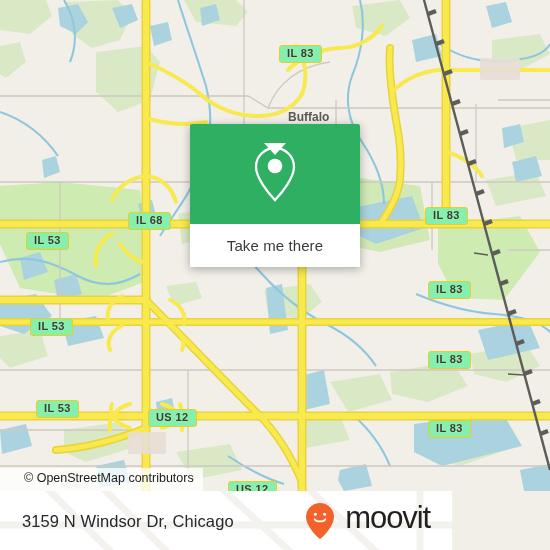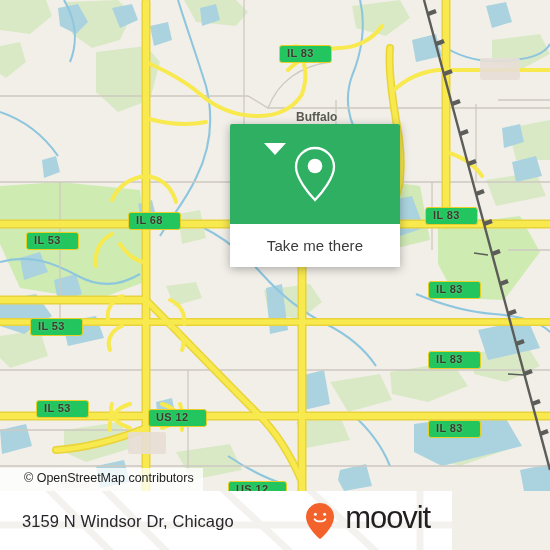--- a/index.html
+++ b/index.html
@@ -14,28 +14,28 @@
   
   .map {
     position:absolute; left:0; top:0; width:550px; height:491px;
     background:#f2efe9; overflow:hidden;
   }
   .map-svg { position:absolute; left:0; top:0; }
 
   
   .shield {
     position:absolute;
-    background:#22c55e;
+    background:#86efac;
     border:1.5px solid #e8cf28;
     border-radius:3px;
     color:#3d3b2e;
     font-size:11px;
     font-weight:bold;
     letter-spacing:0.4px;
-    padding:2px 17px 3px 7px;
+    padding:2px 7px 3px 7px;
     line-height:1;
     white-space:nowrap;
     text-shadow:0 0 2px rgba(255,255,255,.35);
   }
 
   
   .place-label {
     position:absolute;
     color:#5a5a52;
     font-size:12px;
@@ -43,21 +43,20 @@
     white-space:nowrap;
     text-shadow:0 0 3px #f2efe9,0 0 3px #f2efe9,0 0 3px #f2efe9;
   }
 
   
   .card {
     position:absolute;
     left:190px; top:124px;
     width:170px;
     filter:drop-shadow(0 2px 5px rgba(0,0,0,.30));
-    margin-left:40px;
   }
   .card-top {
     height:100px;
     background:#2eaf62;
     border-radius:2px 2px 0 0;
     display:flex; align-items:center; justify-content:center;
   }
   .card-label {
     height:43px;
     background:#ffffff;
@@ -304,21 +303,21 @@
         </g>
 
         <g fill="#e7ded6" opacity=".9">
           <rect x="128" y="432" width="38" height="22" rx="2"></rect>
           <rect x="480" y="58" width="40" height="22" rx="2"></rect>
           <rect x="60" y="470" width="30" height="18" rx="2"></rect>
         </g>
       </g>
     </svg>
 
-    <div class="place-label" style="left:296px; top:110px;">Buffalo</div>
+    <div class="place-label" style="left:288px; top:110px;">Buffalo</div>
 
     <div class="shield" style="left:279px; top:45px;">IL 83</div>
     <div class="shield" style="left:128px; top:212px;">IL 68</div>
     <div class="shield" style="left:26px;  top:232px;">IL 53</div>
     <div class="shield" style="left:425px; top:207px;">IL 83</div>
     <div class="shield" style="left:428px; top:281px;">IL 83</div>
     <div class="shield" style="left:30px;  top:318px;">IL 53</div>
     <div class="shield" style="left:428px; top:351px;">IL 83</div>
     <div class="shield" style="left:36px;  top:400px;">IL 53</div>
     <div class="shield" style="left:148px; top:409px;">US 12</div>

